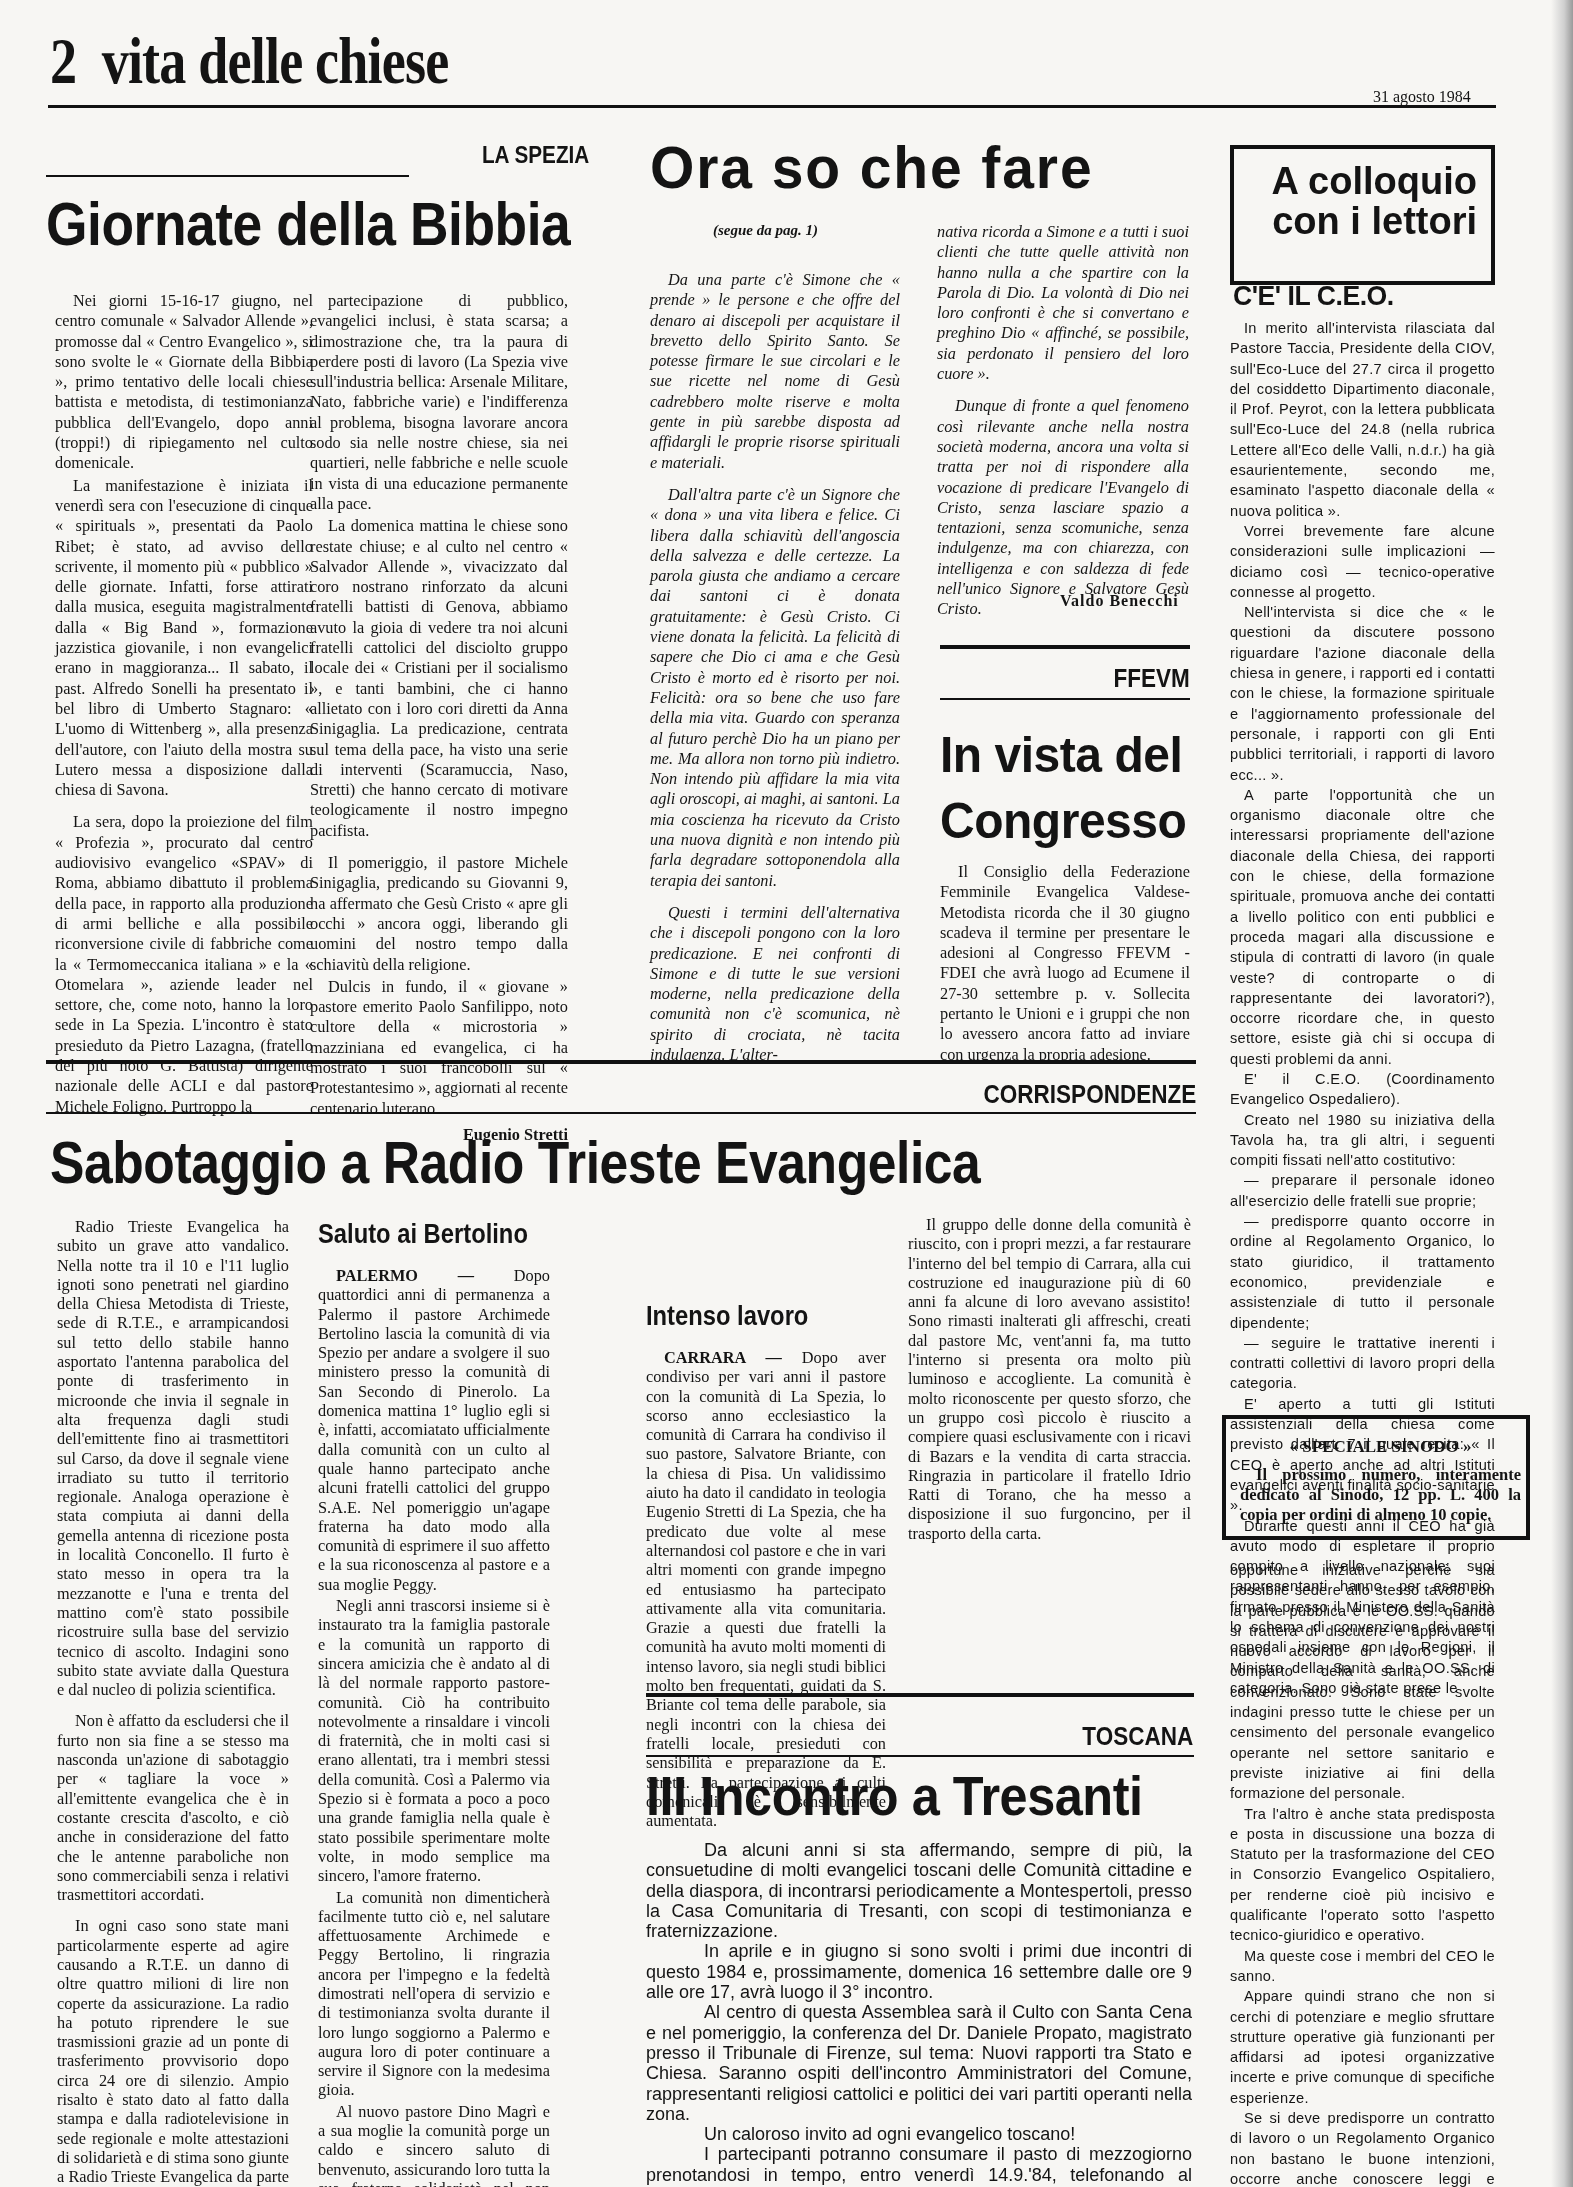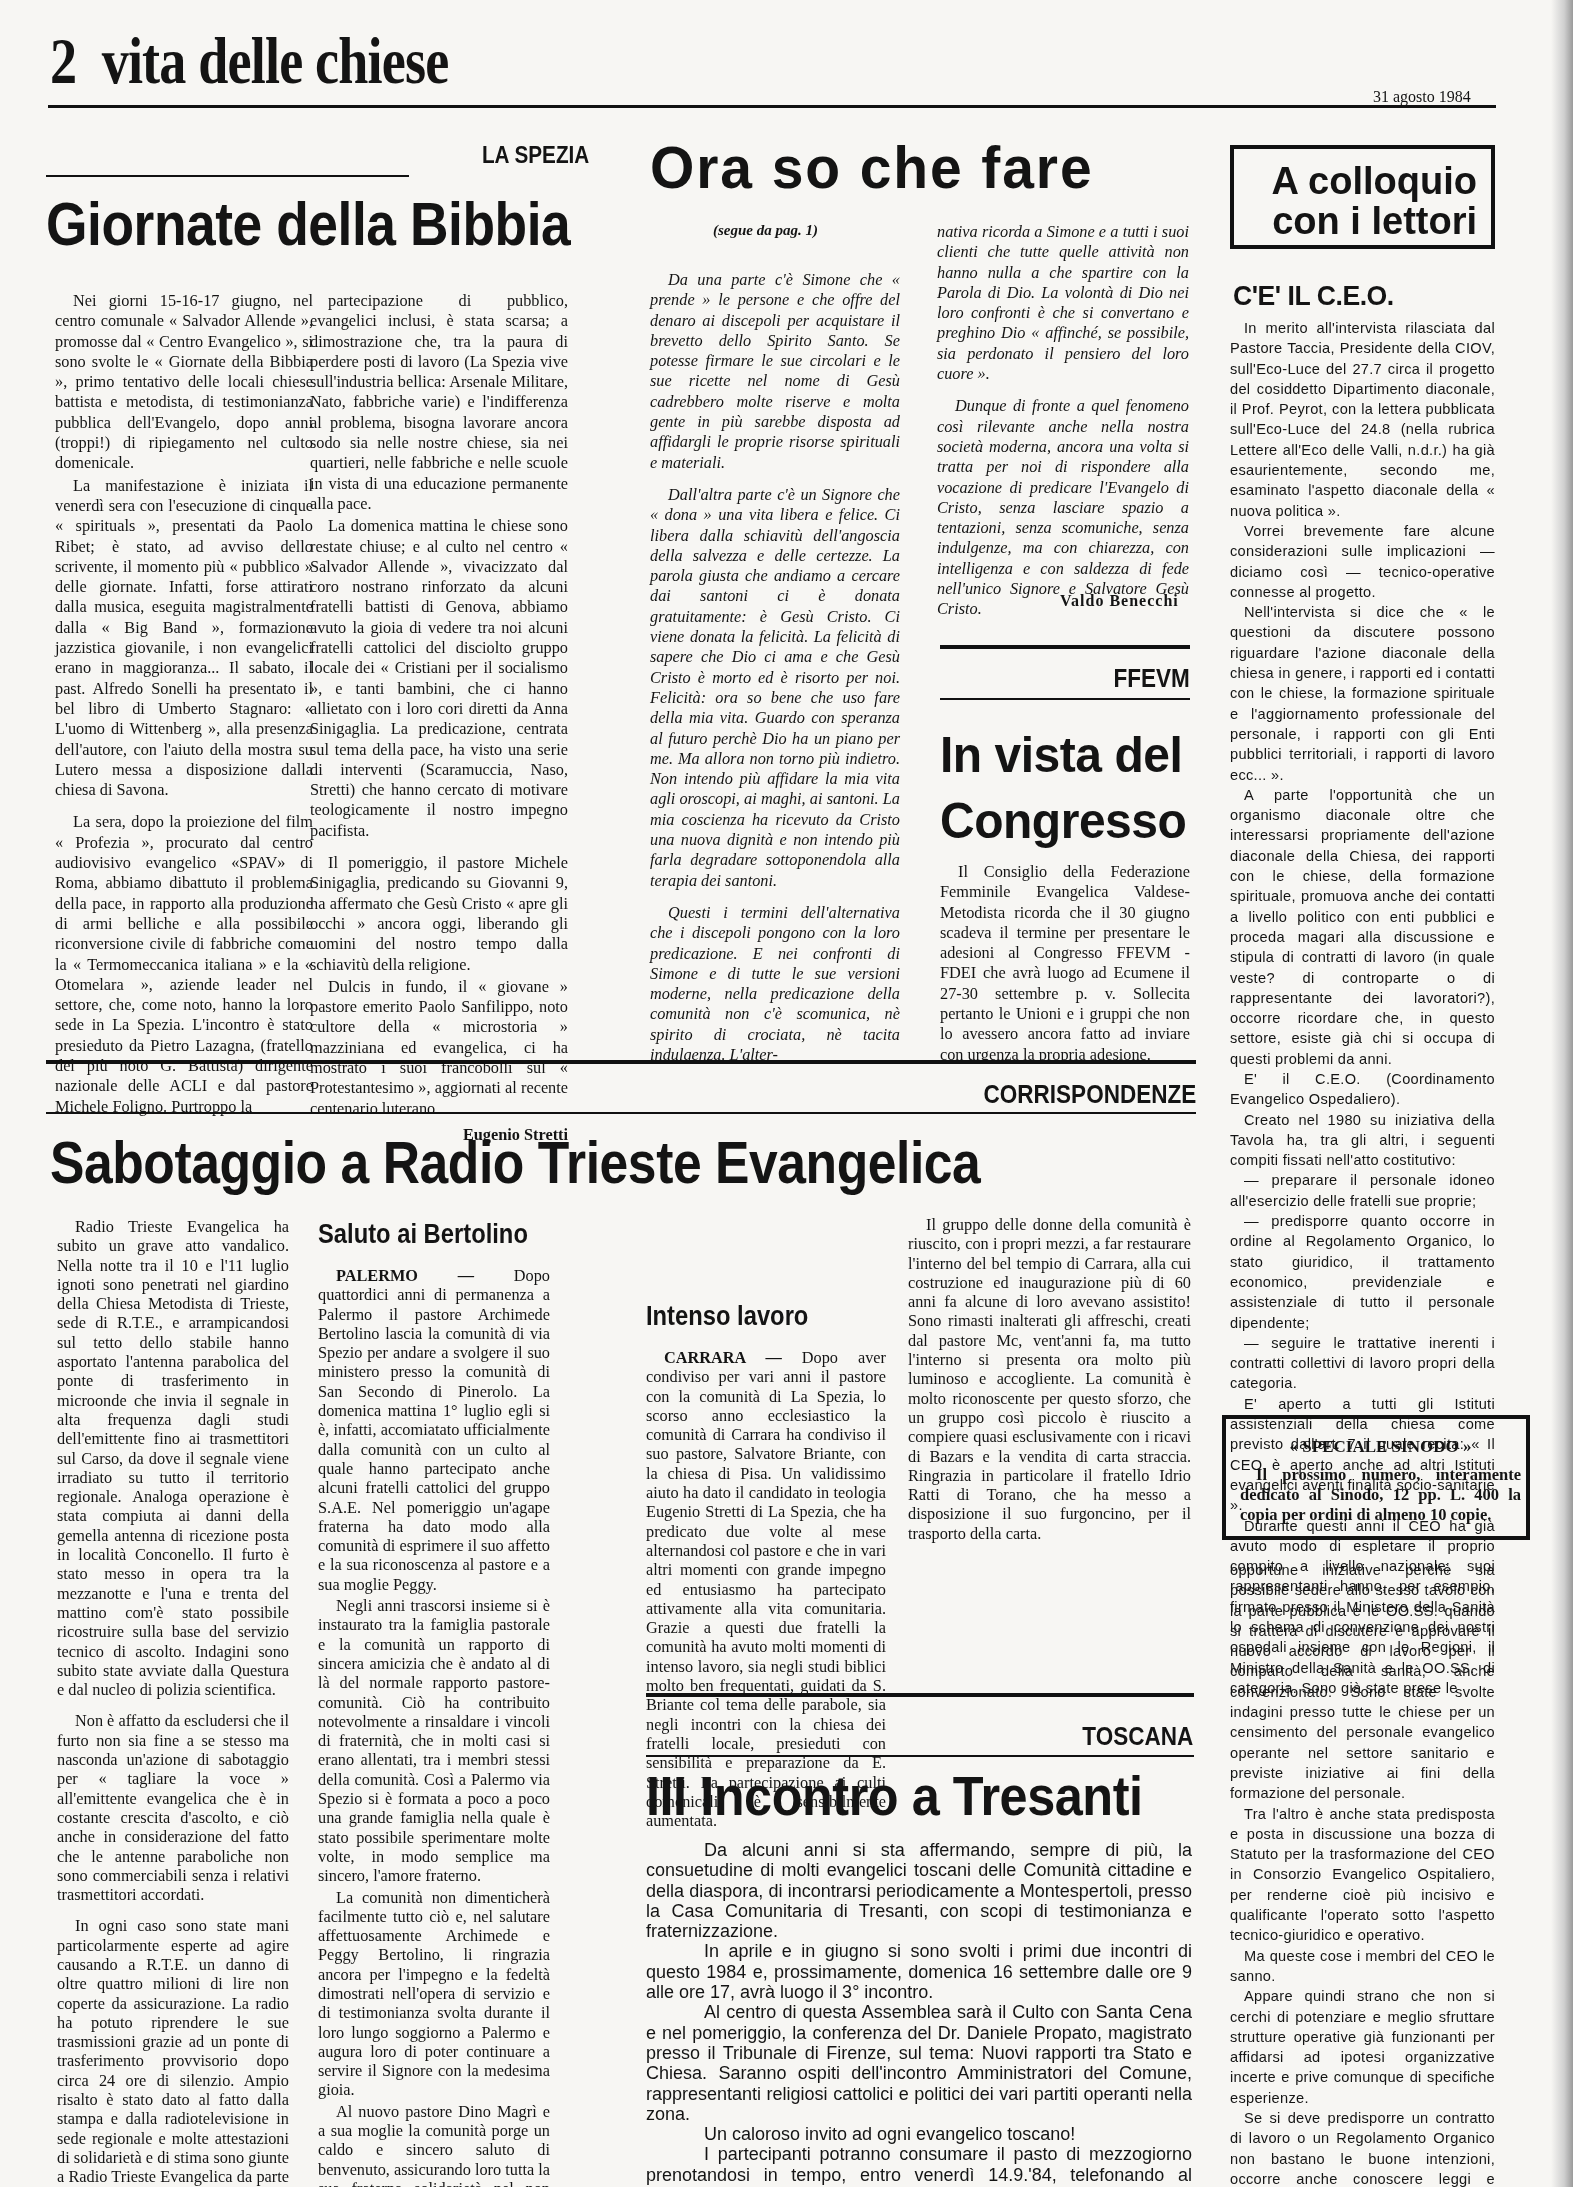--- a/index.html
+++ b/index.html
@@ -68,21 +68,21 @@
 <div class="abs kicker" style="right:383px;top:664px;font-size:25px;">FFEVM</div>
 <div class="rule" style="left:940px;top:698px;width:250px;height:2px;"></div>
 <div class="abs headline" style="left:940px;top:722px;font-size:50px;line-height:66px;transform:scaleX(0.96);">
   <div>In vista del</div>
   <div>Congresso</div>
 </div>
 <div class="abs col" style="left:940px;top:862px;width:250px;">
   <p>Il Consiglio della Federazione Femminile Evangelica Valdese-Metodista ricorda che il 30 giugno scadeva il termine per presentare le adesioni al Congresso FFEVM - FDEI che avrà luogo ad Ecumene il 27-30 settembre p. v. Sollecita pertanto le Unioni e i gruppi che non lo avessero ancora fatto ad inviare con urgenza la propria adesione.</p>
 </div>
 
-<div class="abs box" style="left:1230px;top:145px;width:265px;height:104px;">
+<div class="abs box" style="left:1230px;top:145px;width:265px;height:140px;">
   <div class="headline" style="position:absolute;right:14px;top:12px;font-size:38px;line-height:40px;text-align:right;letter-spacing:0;transform:none;">
     <div>A colloquio</div>
     <div>con i lettori</div>
   </div>
 </div>
 <div class="abs headline" style="left:1233px;top:282px;font-size:28px;transform:scaleX(0.95);">C'E' IL C.E.O.</div>
 <div class="abs sansbody" style="left:1230px;top:318px;width:265px;">
   <p>In merito all'intervista rilasciata dal Pastore Taccia, Presidente della CIOV, sull'Eco-Luce del 27.7 circa il progetto del cosiddetto Dipartimento diaconale, il Prof. Peyrot, con la lettera pubblicata sull'Eco-Luce del 24.8 (nella rubrica Lettere all'Eco delle Valli, n.d.r.) ha già esaurientemente, secondo me, esaminato l'aspetto diaconale della « nuova politica ».</p>
   <p>Vorrei brevemente fare alcune considerazioni sulle implicazioni — diciamo così — tecnico-operative connesse al progetto.</p>
   <p>Nell'intervista si dice che « le questioni da discutere possono riguardare l'azione diaconale della chiesa in genere, i rapporti ed i contatti con le chiese, la formazione spirituale e l'aggiornamento professionale del personale, i rapporti con gli Enti pubblici territoriali, i rapporti di lavoro ecc... ».</p>

